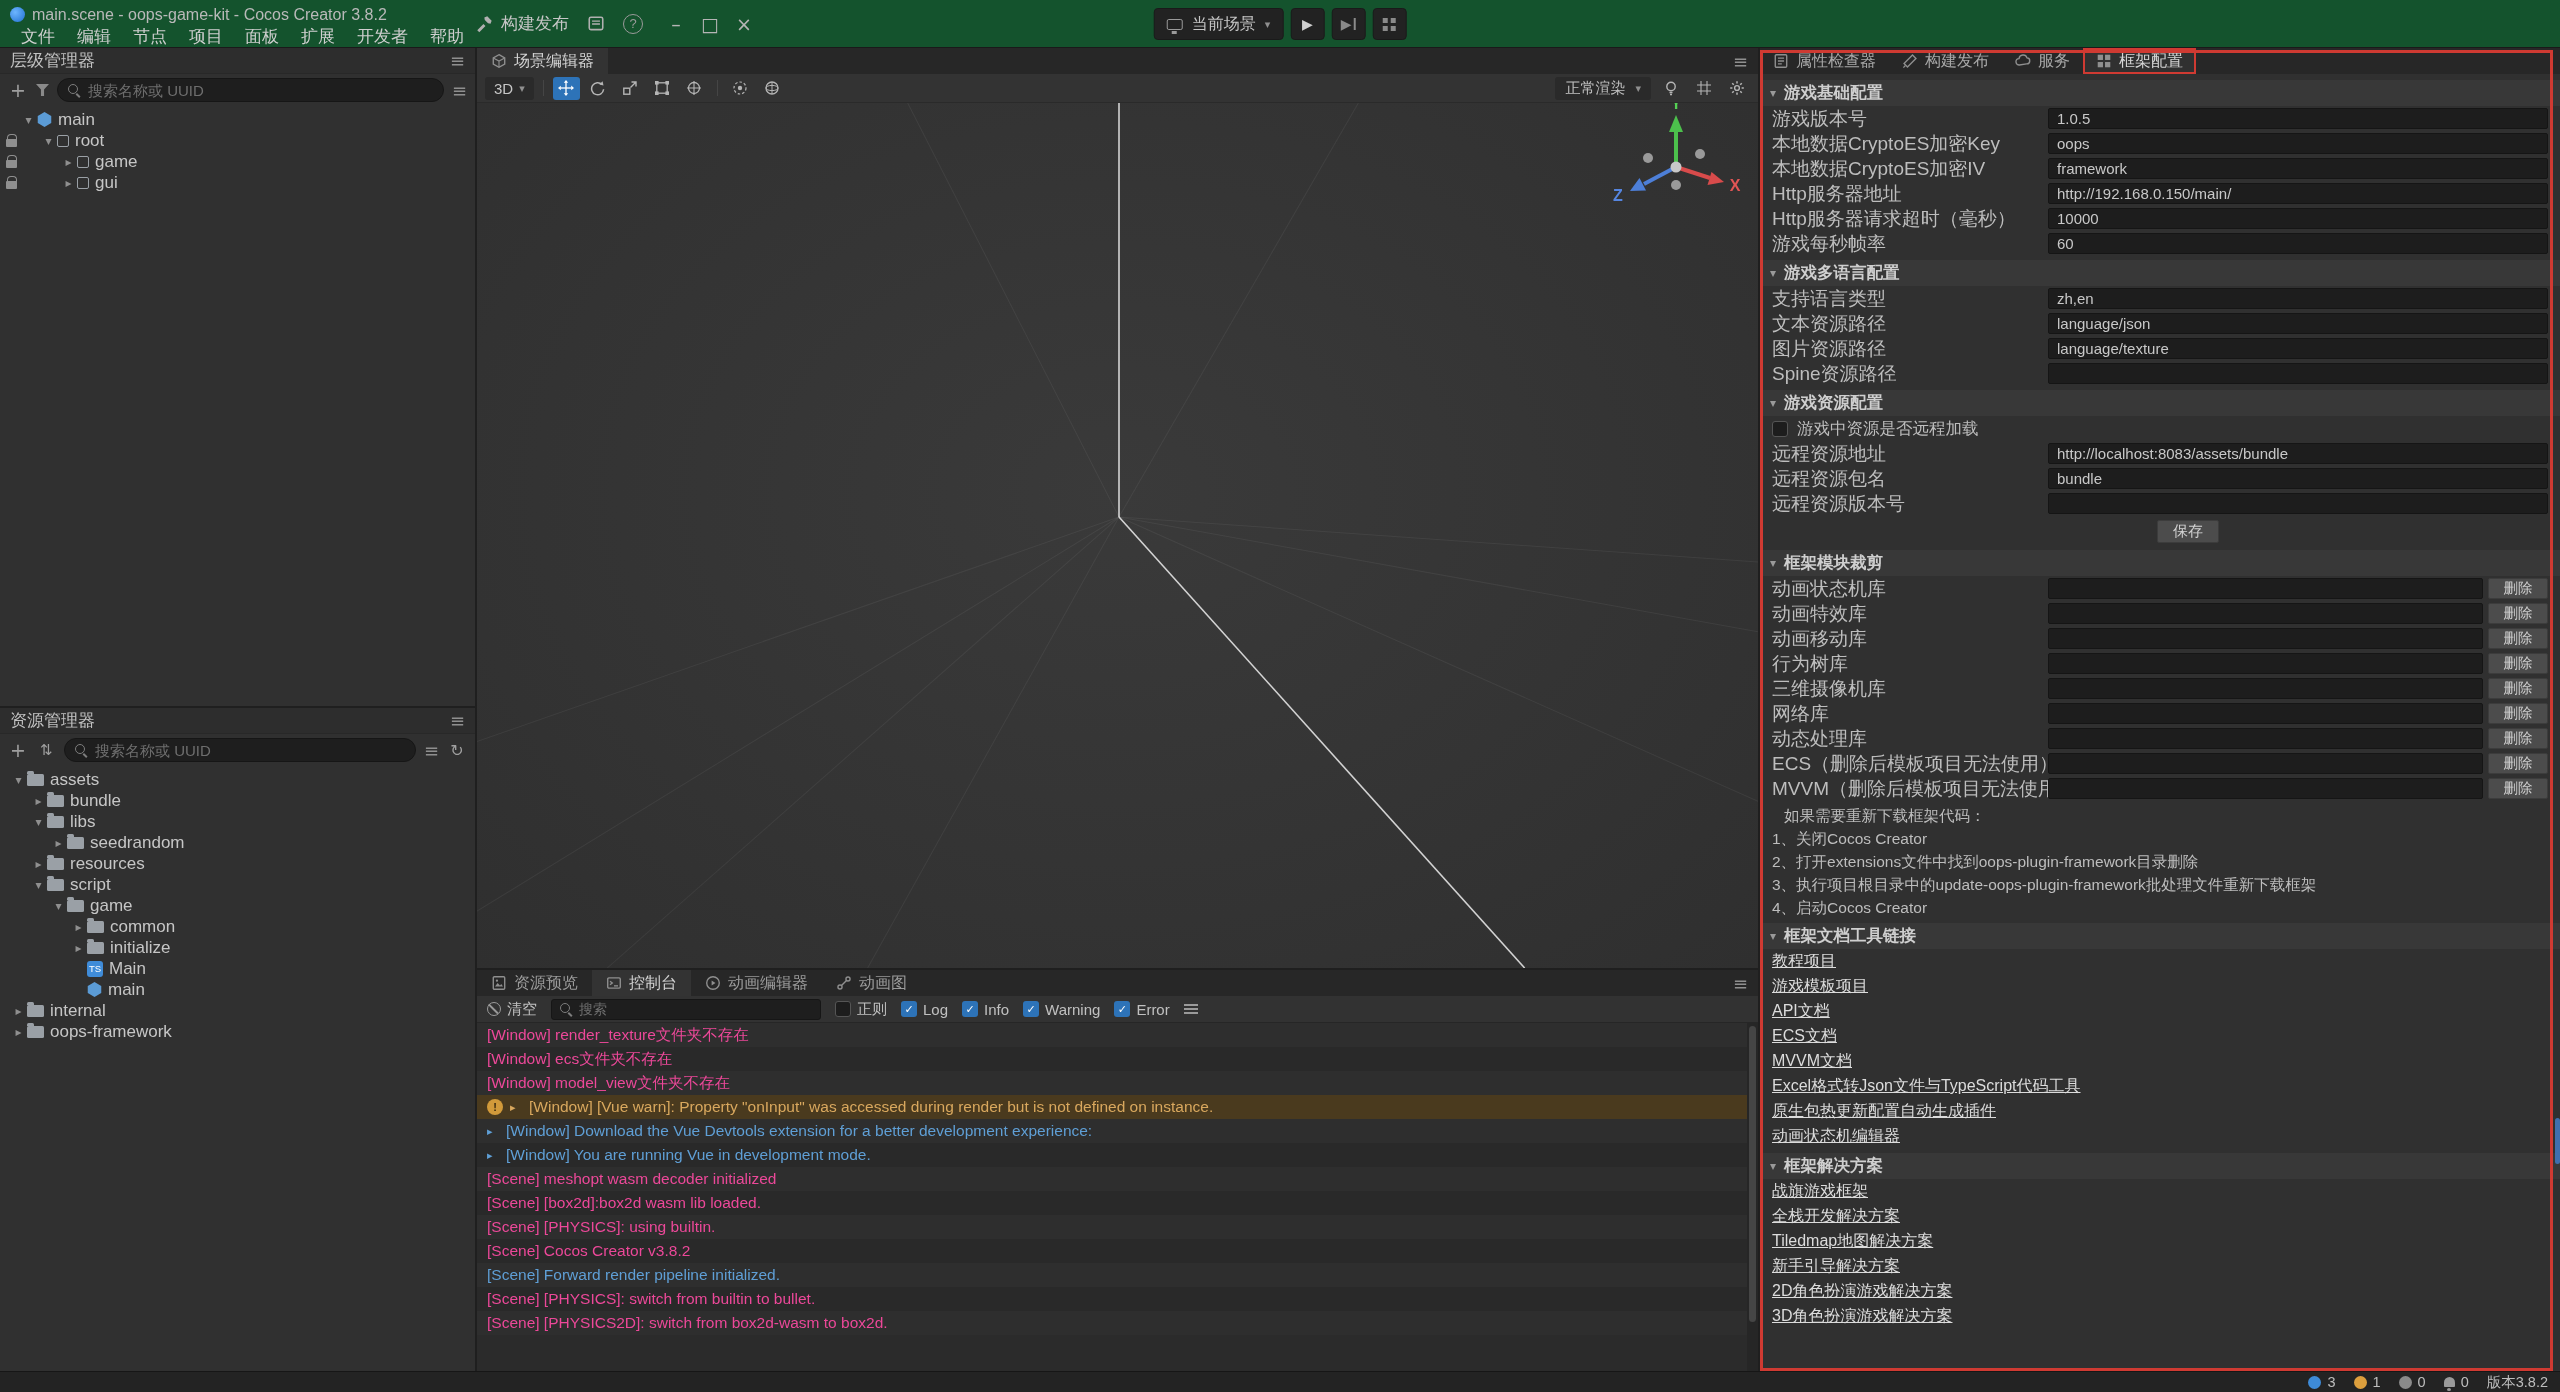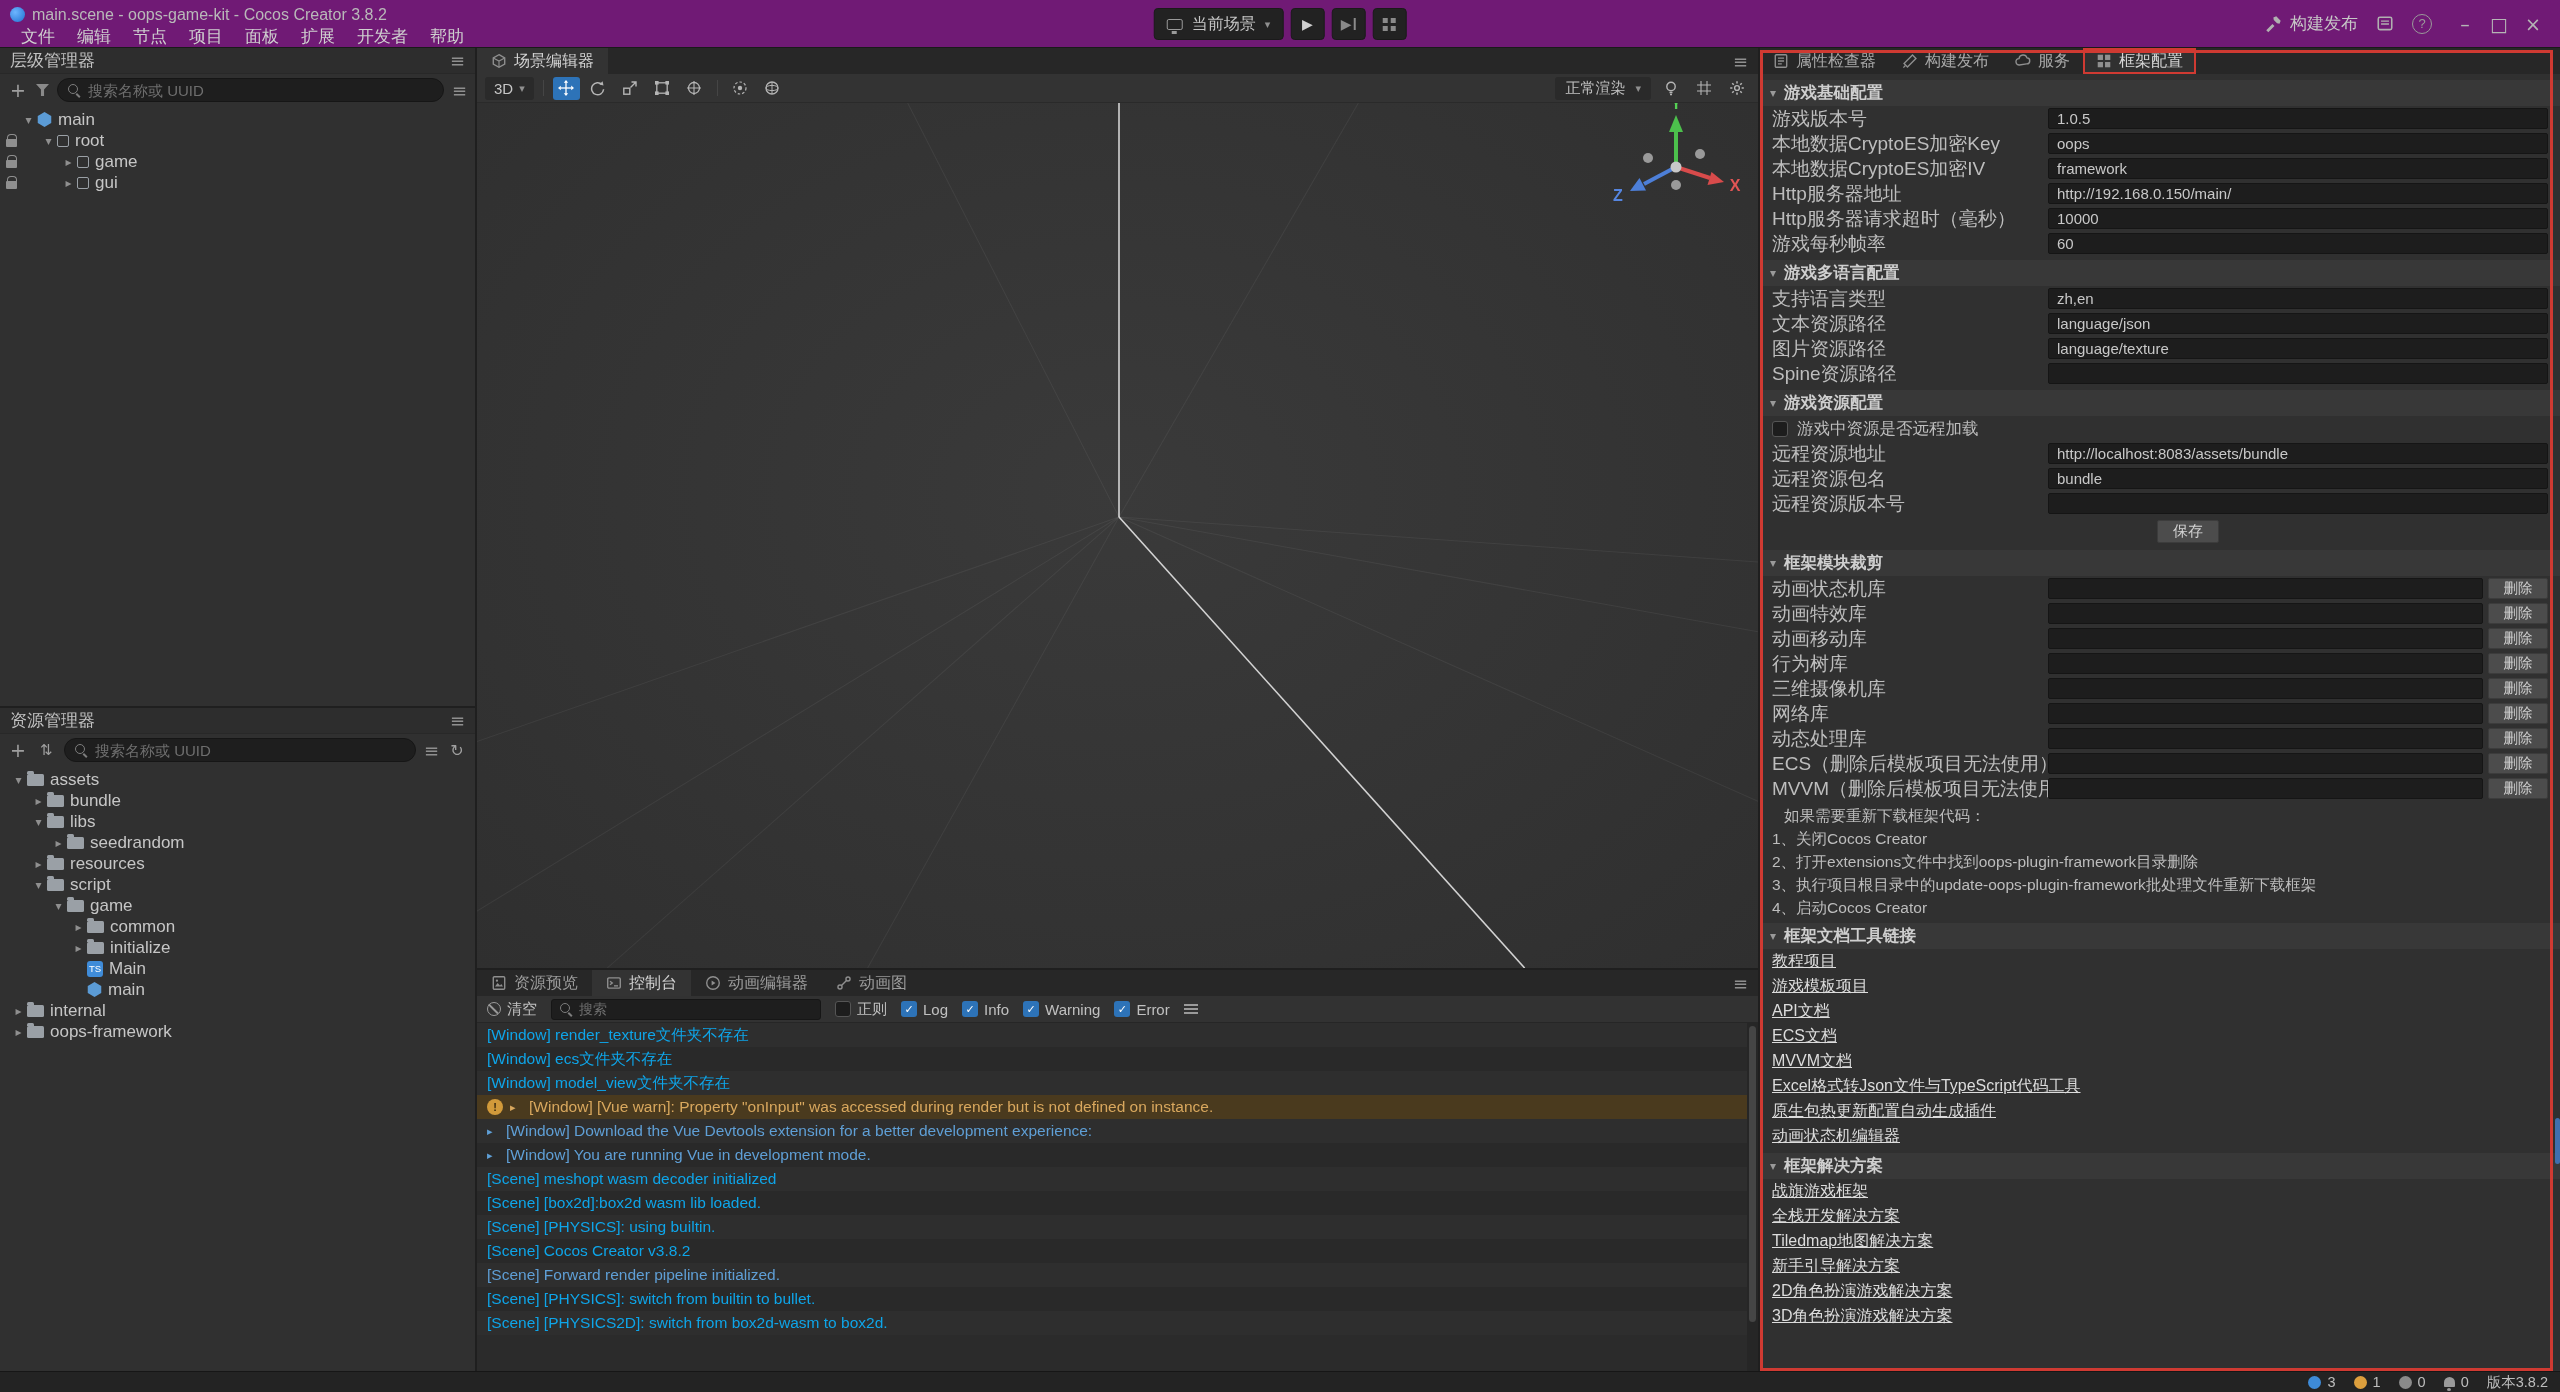--- a/index.html
+++ b/index.html
@@ -1,21 +1,21 @@
 <!DOCTYPE html>
 <html><head>
 <meta charset="utf-8">
 <style>
   *{margin:0;padding:0;box-sizing:border-box;}
   html,body{width:2560px;height:1392px;overflow:hidden;}
   body{font-family:"Liberation Sans","DejaVu Sans",sans-serif;background:#2b2b2b;color:#c6c6c6;font-size:18px;}
   .app{width:2560px;height:1392px;display:flex;flex-direction:column;}
 
   
-  .titlebar{height:48px;flex:none;background:#701a75;border-bottom:1px solid #1a1a1a;display:flex;justify-content:space-between;position:relative;}
+  .titlebar{height:48px;flex:none;background:#14532d;border-bottom:1px solid #1a1a1a;display:flex;justify-content:flex-start;position:relative;}
   .tb-left{padding:4px 0 0 10px;}
   .title-row{display:flex;align-items:center;gap:7px;height:21px;}
   .logo{width:15px;height:15px;border-radius:50%;background:radial-gradient(circle at 35% 35%,#6db5ff,#1f6fd0);}
   .win-title{font-size:16px;color:#b9b9b9;}
   .menus{display:flex;height:23px;align-items:center;}
   .menu-item{padding:0 11px;font-size:17px;color:#cfcfcf;height:100%;display:flex;align-items:center;}
   .tb-center{position:absolute;left:50%;top:8px;transform:translateX(-50%);display:flex;gap:7px;align-items:center;height:32px;}
   .pill{background:#222;border:1px solid #1a1a1a;border-radius:4px;height:32px;display:flex;align-items:center;gap:9px;padding:0 12px;color:#c6c6c6;font-size:16px;}
   .sqbtn{width:34px;height:32px;background:#222;border:1px solid #1a1a1a;border-radius:4px;display:flex;align-items:center;justify-content:center;color:#cfcfcf;font-size:14px;font-family:"DejaVu Sans",sans-serif;}
   .sqbtn.dim{color:#8a8a8a;}
@@ -101,21 +101,21 @@
   .i-no::before{content:"";position:absolute;left:-1px;top:5px;width:13px;height:1.6px;background:#9a9a9a;transform:rotate(45deg);}
   .csearch{width:270px;height:21px;background:#1e1e1e;border:1px solid #161616;border-radius:3px;display:flex;align-items:center;gap:6px;padding:0 8px;}
   .csearch input{flex:1;background:transparent;border:none;outline:none;color:#c0c0c0;font-size:14px;font-family:inherit;min-width:0;}
   .csearch input::placeholder{color:#6e6e6e;}
   .fitem{display:flex;align-items:center;gap:6px;}
   .cb{width:16px;height:16px;border-radius:3px;display:flex;align-items:center;justify-content:center;font-size:11px;font-family:"DejaVu Sans",sans-serif;flex:none;}
   .cb.on{background:#2d73b8;color:#fff;}
   .cb.off{background:#1d1d1d;border:1px solid #555;}
   .chk{width:16px;height:16px;background:#1d1d1d;border:1px solid #555;border-radius:3px;flex:none;}
   .logs{flex:1;overflow:hidden;position:relative;}
-  .log-row{height:24px;display:flex;align-items:center;padding:0 24px 0 10px;font-size:15.5px;color:#0ea5e9;gap:7px;white-space:nowrap;}
+  .log-row{height:24px;display:flex;align-items:center;padding:0 24px 0 10px;font-size:15.5px;color:#ec4899;gap:7px;white-space:nowrap;}
   .log-row:nth-child(odd){background:#2e2e2e;}
   .log-row:nth-child(even){background:#292929;}
   .log-row.info{color:#5f9fd6;}
   .log-row.warn{background:#4a3a1e;color:#d9a85e;}
   .expand{font-size:11px;width:12px;font-family:"DejaVu Sans",sans-serif;}
   .warn-badge{width:16px;height:16px;border-radius:50%;background:#d29a3a;color:#3a2a10;font-size:11px;font-weight:bold;display:flex;align-items:center;justify-content:center;flex:none;}
   .cscroll{position:absolute;right:0;top:0;bottom:0;width:11px;background:#262626;}
   .cscroll .thumb{position:absolute;left:2px;right:2px;top:3px;height:85%;background:#454545;border-radius:4px;}
 
   

